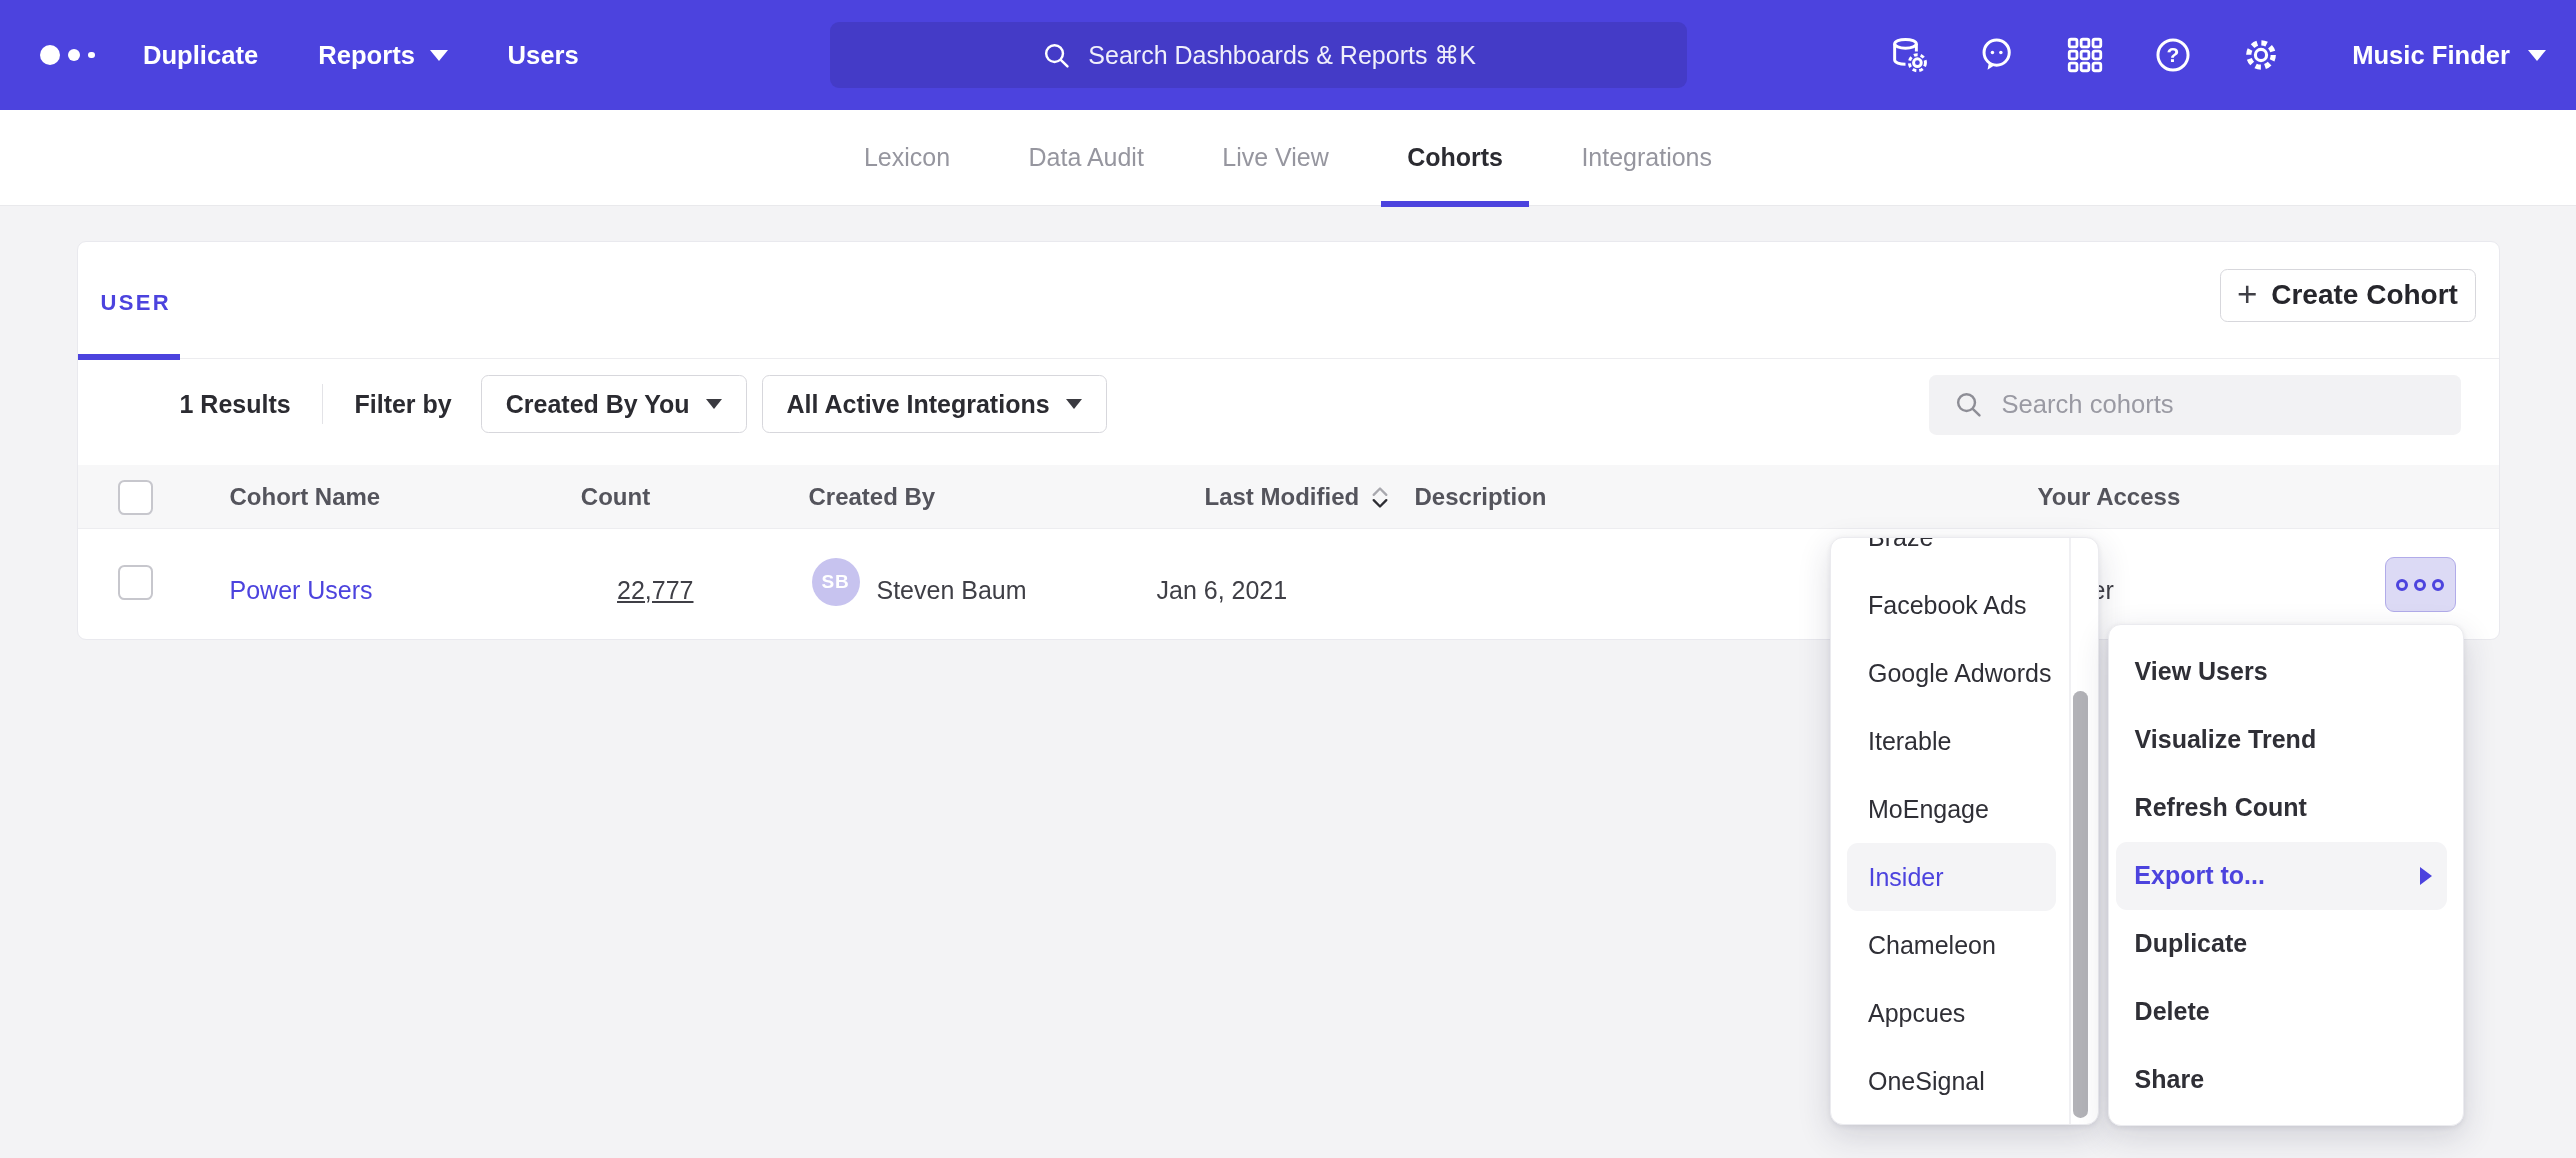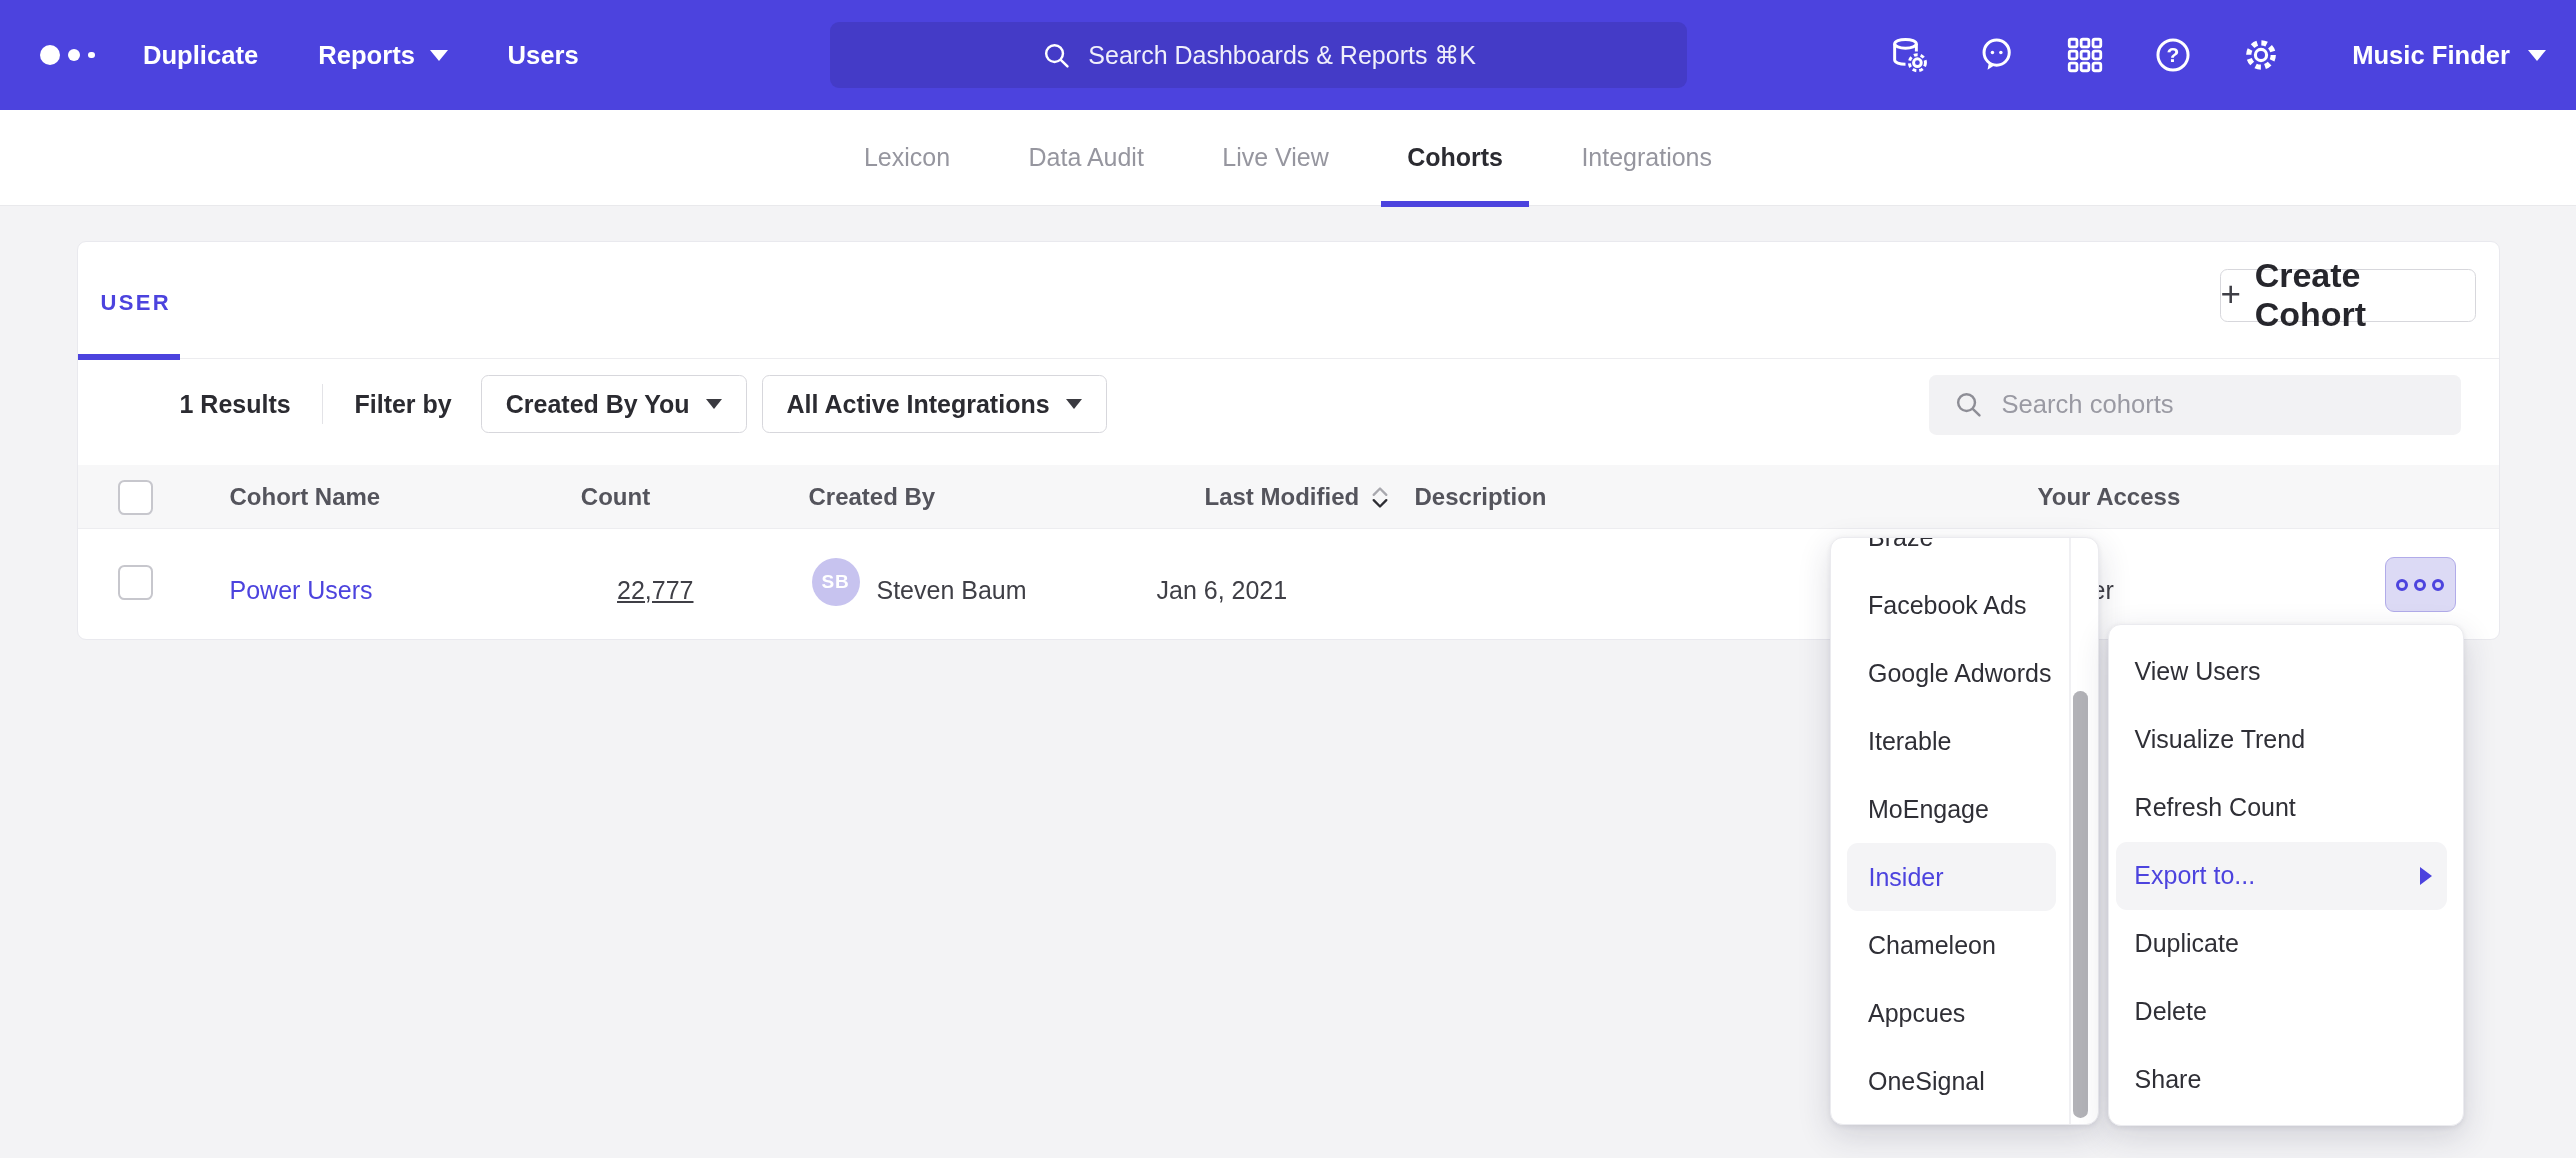--- a/index.html
+++ b/index.html
@@ -28,21 +28,21 @@
   .tab.active { color:#2b2b31; font-weight:600; }
   .tab.active::after { content:""; position:absolute; left:-22px; right:-22px; bottom:-1.8px; height:6.4px; background:#4c43de; }
 
   
   .panel { position:relative; width:2423px; height:399px; margin:35px auto 0; background:#fff; border:0.9px solid #e9e9ee; border-radius:9px; }
   .panel-head { position:relative; height:117px; border-bottom:1.8px solid #ececef; }
   .user-tab { position:absolute; left:23px; top:48px; font-size:22px; font-weight:700; letter-spacing:2.3px; color:#4c43de; cursor:pointer; }
   .user-underline { position:absolute; left:0.9px; bottom:-1.8px; width:102px; height:5.5px; background:#4c43de; }
   .create-btn { position:absolute; right:23px; top:26.5px; width:256px; height:53px; border:1.8px solid #d7d7dc; border-radius:7.3px; background:#fff; display:flex; align-items:center; justify-content:center; gap:13.7px; cursor:pointer; }
   .create-btn .plus { font-size:35px; font-weight:300; color:#3f3f46; line-height:1; margin-top:-3.7px; }
-  .create-btn .lbl { font-size:34px; font-weight:700; color:#26262c; }
+  .create-btn .lbl { font-size:28px; font-weight:700; color:#26262c; }
 
   .toolbar { position:relative; height:90px; display:flex; align-items:center; padding-left:102px; }
   .results { font-size:25px; font-weight:600; color:#2b2b31; }
   .vdiv { width:1.8px; height:40px; background:#e3e3e7; margin:0 31px; }
   .filterby { font-size:25px; font-weight:600; color:#2b2b31; margin-right:29px; }
   .dd-btn { height:58px; border:1.8px solid #d7d7dc; border-radius:7.3px; background:#fff; display:flex; align-items:center; gap:16.4px; padding:0 24px; margin-right:14.6px; cursor:pointer; }
   .dd-btn span { font-size:25px; font-weight:600; color:#2b2b31; }
   .caret-dk { width:0; height:0; border-left:8.2px solid transparent; border-right:8.2px solid transparent; border-top:10px solid #3a3a40; }
   .cohort-search { position:absolute; right:38px; top:15.5px; width:532px; height:60px; background:#f2f2f4; border-radius:7.3px; display:flex; align-items:center; padding-left:24px; gap:18px; }
   .cohort-search input { border:none; outline:none; background:transparent; font-size:25.6px; color:#3f3f46; width:402px; font-family:"Liberation Sans", sans-serif; }
@@ -61,21 +61,21 @@
 
   
   .popup { position:absolute; background:#fff; border:0.9px solid #ebebef; border-radius:12.8px; box-shadow:0 11px 33px rgba(40,40,70,0.16), 0 1.8px 5.5px rgba(40,40,70,0.08); z-index:20; }
   .submenu { left:1830px; top:537px; width:269px; height:588px; overflow:hidden; }
   .submenu-list { margin-top:-35px; }
   .mi { height:68px; display:flex; align-items:center; padding-left:37px; font-size:25px; color:#2f2f36; cursor:pointer; }
   .mi.sel { background:#f4f4f6; border-radius:11px; margin-left:15.5px; margin-right:42px; padding-left:22px; color:#4c43de; }
   .sb-line { position:absolute; right:27px; top:0; bottom:0; width:1.8px; background:#f0f0f3; }
   .sb-thumb { position:absolute; right:10px; top:153px; width:14.6px; height:427px; background:#b2b2b7; border-radius:7.3px; cursor:pointer; }
   .menu { left:2108px; top:624px; width:356px; height:502px; padding-top:12.8px; }
-  .mi2 { height:68px; display:flex; align-items:center; padding-left:25.6px; font-size:25px; color:#2f2f36; cursor:pointer; }
+  .mi2 { height:68px; display:flex; align-items:center; padding-left:25.6px; font-size:25px; color:#2f2f36; cursor:pointer;font-weight:bold; }
   .mi2.sel { background:#f4f4f6; border-radius:11px; margin-left:7.3px; margin-right:16.4px; padding-left:18px; color:#4c43de; justify-content:space-between; }
   .arrow-r { width:0; height:0; border-top:9px solid transparent; border-bottom:9px solid transparent; border-left:12.8px solid #4c43de; margin-right:14.6px; }
 </style>
 </head>
 <body>
 
 <div class="page">
 
   <div class="topbar">
     <div class="logo">

